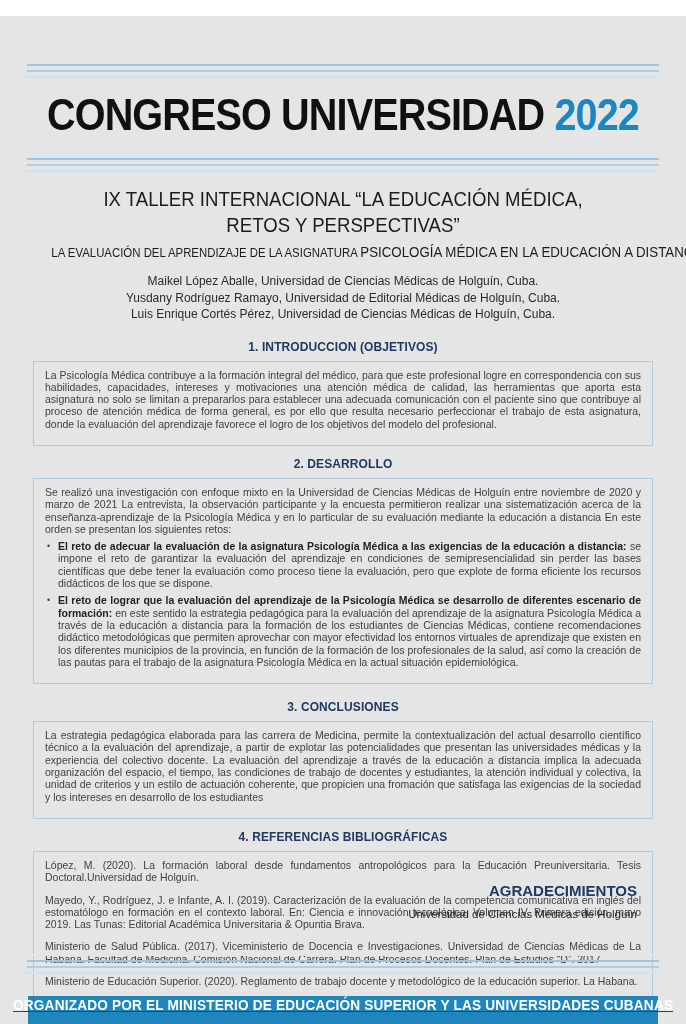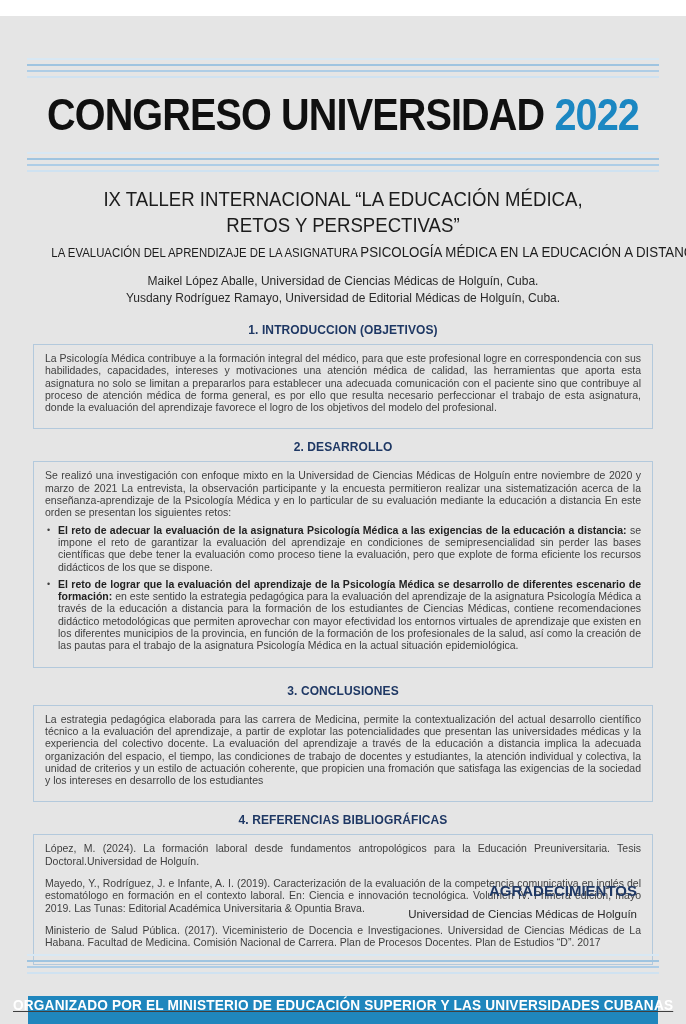--- a/index.html
+++ b/index.html
@@ -140,20 +140,21 @@
       <i></i>
   </div>
 
   <div class="event-title">IX TALLER INTERNACIONAL “LA EDUCACIÓN MÉDICA, RETOS Y PERSPECTIVAS”</div>
 
   <div class="work-title"><span class="small">LA EVALUACIÓN DEL APRENDIZAJE DE LA ASIGNATURA </span><span class="big">PSICOLOGÍA MÉDICA EN LA EDUCACIÓN A DISTANCIA</span></div>
 
   <div class="authors">
     <div>Maikel López Aballe, Universidad de Ciencias Médicas de Holguín, Cuba.</div>
     <div>Yusdany Rodríguez Ramayo, Universidad de Editorial Médicas de Holguín, Cuba.</div>
+    <div>Luis Enrique Cortés Pérez, Universidad de Ciencias Médicas de Holguín, Cuba.</div>
   </div>
 
   <div class="sec-heading h-intro">1. INTRODUCCION (OBJETIVOS)</div>
   <div class="box">
     <p>La Psicología Médica contribuye a la formación integral del médico, para que este profesional logre en correspondencia con sus habilidades, capacidades, intereses y motivaciones una atención médica de calidad, las herramientas que aporta esta asignatura no solo se limitan a prepararlos para establecer una adecuada comunicación con el paciente sino que contribuye al proceso de atención médica de forma general, es por ello que resulta necesario perfeccionar el trabajo de esta asignatura, donde la evaluación del aprendizaje favorece el logro de los objetivos del modelo del profesional.</p>
   </div>
 
   <div class="sec-heading h-des">2. DESARROLLO</div>
   <div class="box">
     <p>Se realizó una investigación con enfoque mixto en la Universidad de Ciencias Médicas de Holguín entre noviembre de 2020 y marzo de 2021 La entrevista, la observación participante y la encuesta permitieron realizar una sistematización acerca de la enseñanza-aprendizaje de la Psicología Médica y en lo particular de su evaluación mediante la educación a distancia  En este orden se presentan los siguientes retos:</p>
@@ -167,23 +168,24 @@
     </div>
   </div>
 
   <div class="sec-heading h-conc">3. CONCLUSIONES</div>
   <div class="box">
     <p>La estrategia pedagógica elaborada para las carrera de Medicina, permite la contextualización del actual desarrollo científico técnico a la evaluación del aprendizaje, a partir de explotar las potencialidades que presentan las universidades médicas y la experiencia del colectivo docente. La evaluación del aprendizaje a través de la educación a distancia implica la adecuada organización del espacio, el tiempo, las condiciones de trabajo de docentes y estudiantes, la atención individual y colectiva, la unidad de criterios y un estilo de actuación coherente, que propicien una fromación que satisfaga las exigencias de la sociedad y los intereses en desarrollo de los estudiantes</p>
   </div>
 
   <div class="sec-heading h-ref">4. REFERENCIAS BIBLIOGRÁFICAS</div>
   <div class="box refs">
-    <p>López, M. (2024). La formación laboral desde fundamentos antropológicos para la Educación Preuniversitaria. Tesis Doctoral.Universidad de Holguín.</p>
+    <p>López, M. (2020). La formación laboral desde fundamentos antropológicos para la Educación Preuniversitaria. Tesis Doctoral.Universidad de Holguín.</p>
     <p>Mayedo, Y., Rodríguez, J. e Infante, A. I. (2019). Caracterización de la evaluación de la competencia comunicativa en inglés del estomatólogo en formación en el contexto laboral. En: Ciencia e innovación tecnológica. Volumen IV. Primera edición, mayo 2019. Las Tunas: Editorial Académica Universitaria &amp; Opuntia Brava.</p>
     <p>Ministerio de Salud Pública. (2017). Viceministerio de Docencia e Investigaciones. Universidad de Ciencias Médicas de La Habana. Facultad de Medicina. Comisión Nacional de Carrera. Plan de Procesos Docentes. Plan de Estudios “D”. 2017</p>
+    <p>Ministerio de Educación Superior. (2020). Reglamento de trabajo docente y metodológico de la educación superior. La Habana.</p>
   </div>
 
   <div class="acknowledge">
     <div class="ack-heading">AGRADECIMIENTOS</div>
     <div class="ack-text">Universidad de Ciencias Médicas de Holguín</div>
   </div>
 
   <div class="decor-lines lines-bottom">
     <i></i>
       <i></i>

